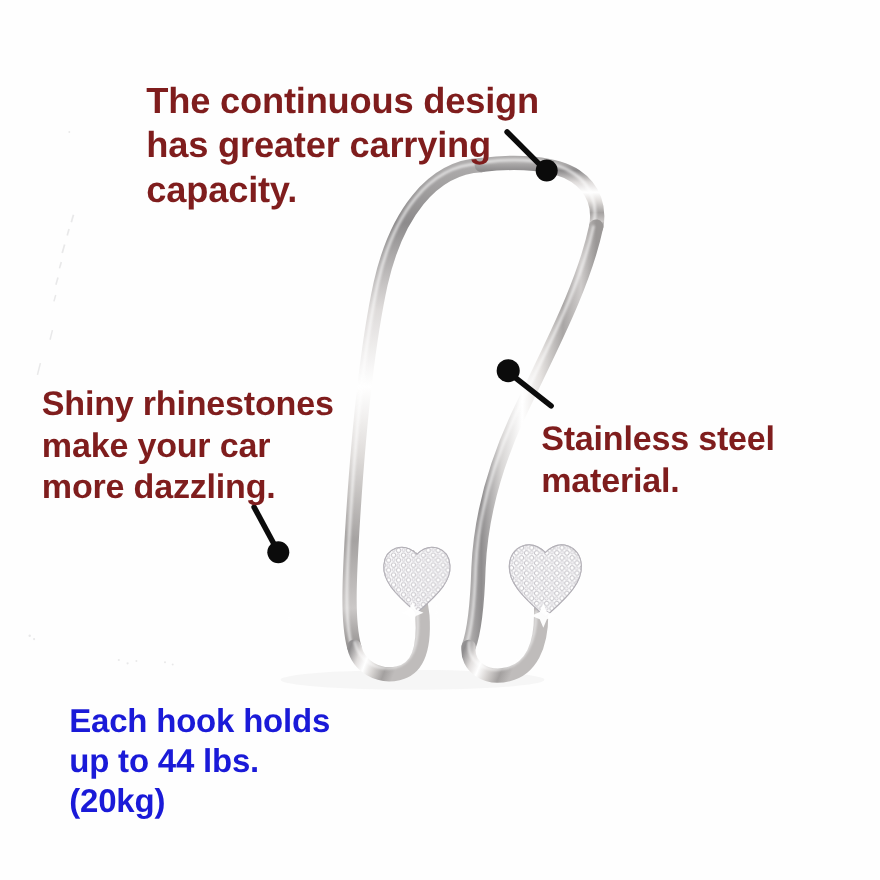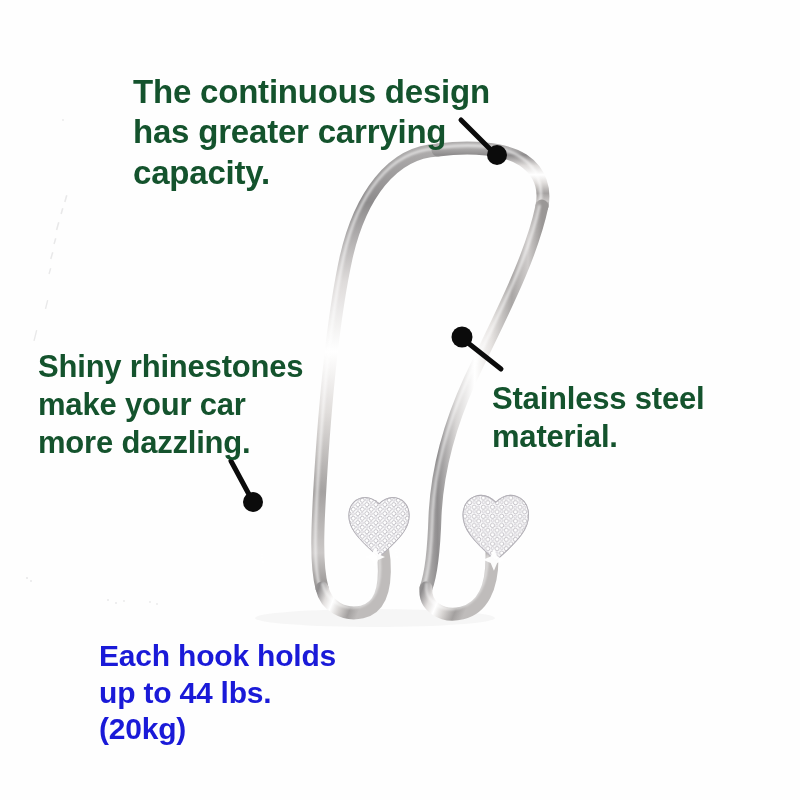--- a/index.html
+++ b/index.html
@@ -20,22 +20,22 @@
 
   
   .callout{
     position:absolute;
     font-weight:700;
     line-height:1.22;
     letter-spacing:-0.2px;
     white-space:pre-line;
     -webkit-font-smoothing:antialiased;
   }
-  .callout.black{ color:#14532d; }
-  .callout.blue { color:#1a1ad8;margin-left:36px; }
+  .callout.black{ color:#7f1d1d; }
+  .callout.blue { color:#1a1ad8; }
 
   #callout-capacity{ left:133px; top:72px;  font-size:33px; width:400px; }
   #callout-rhinestone{ left:38px;  top:348px; font-size:31px; width:320px; }
   #callout-material{ left:492px; top:380px; font-size:31px; width:280px; }
   #callout-weight{ left:63px;  top:638px; font-size:30px; width:300px; }
 
   
   #art{
     position:absolute;
     left:0;top:0;

